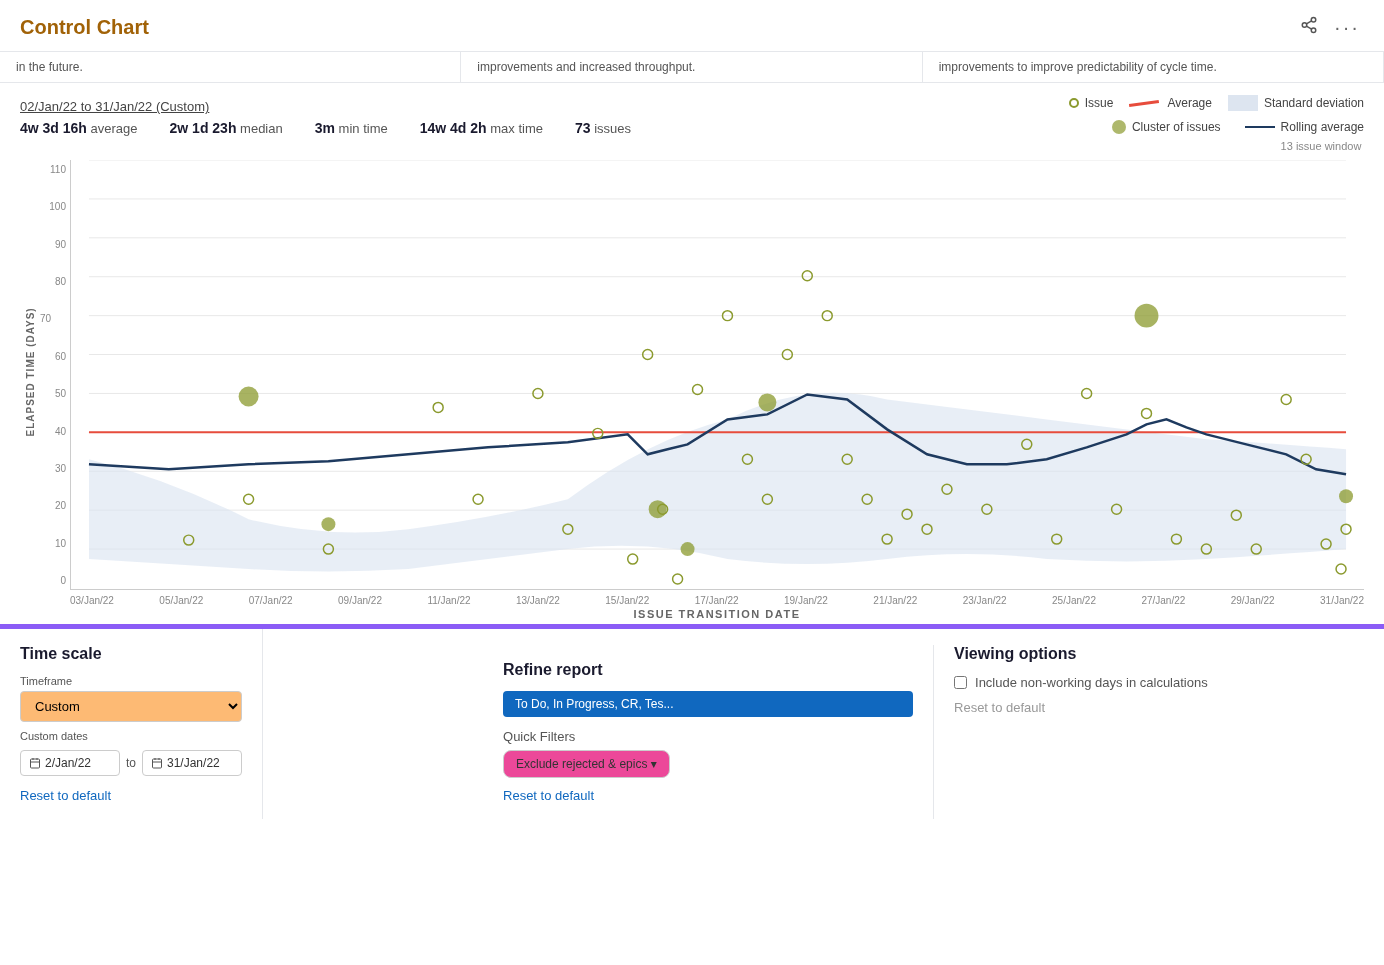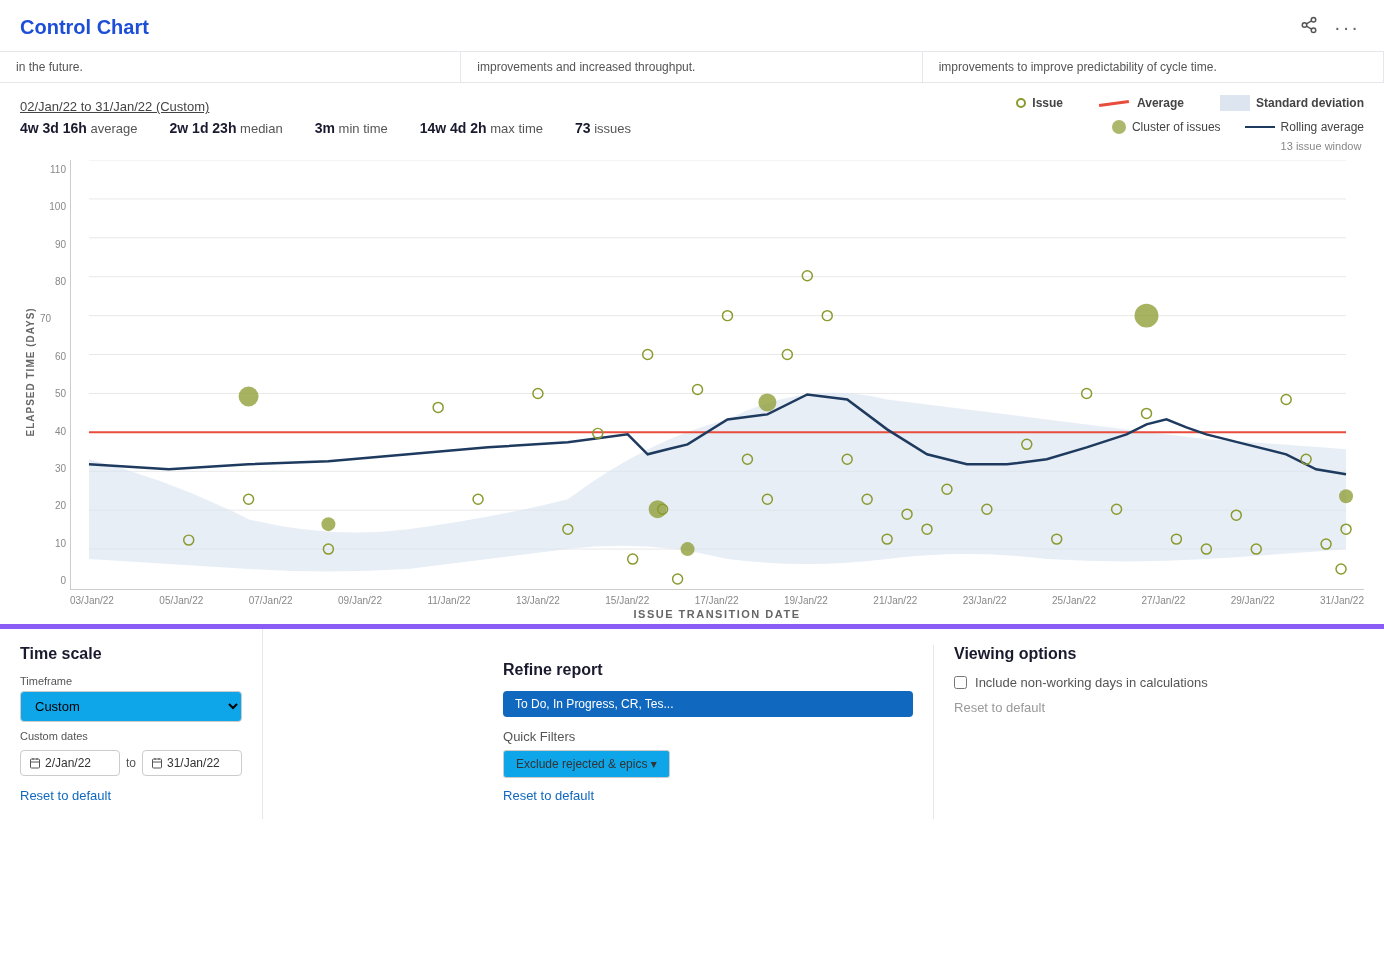--- a/index.html
+++ b/index.html
@@ -1,45 +1,45 @@
 <!DOCTYPE html>
 <html><head>
   <meta charset="utf-8">
   <style>
     * { box-sizing: border-box; margin: 0; padding: 0; }
     body { font-family: -apple-system, BlinkMacSystemFont, 'Segoe UI', Arial, sans-serif; font-size: 13px; color: #333; background: #fff; overflow-x: hidden; }
     
     .page-header { display: flex; align-items: center; justify-content: space-between; padding: 12px 20px 8px; border-bottom: 1px solid #e5e7eb; }
-    .page-title { font-size: 20px; font-weight: 600; color: #1d4ed8; }
+    .page-title { font-size: 20px; font-weight: 600; color: #a16207; }
     .header-actions { display: flex; gap: 8px; align-items: center; }
     .header-btn { background: none; border: none; cursor: pointer; padding: 4px; color: #666; font-size: 18px; }
 
     .desc-bar { display: flex; gap: 0; border-bottom: 1px solid #e5e7eb; }
     .desc-item { flex: 1; padding: 8px 16px; font-size: 12px; color: #555; border-right: 1px solid #e5e7eb; }
 
     .chart-area { padding: 12px 20px 0; }
-    .legend { display: flex; align-items: center; gap: 36px; font-weight: bold; }
+    .legend { display: flex; align-items: center; gap: 16px; }
     .legend-item { display: flex; align-items: center; gap: 6px; font-size: 12px; color: #444; }
     .legend-dot { width: 10px; height: 10px; border-radius: 50%; border: 2px solid #8b9a2e; background: transparent; display: inline-block; }
     .legend-dot-filled { width: 14px; height: 14px; border-radius: 50%; background: #8b9a2e; opacity: 0.7; display: inline-block; }
     .legend-box-sd { width: 30px; height: 16px; background: #dde5f0; display: inline-block; }
     .legend-roll-label { font-size: 11px; color: #888; }
 
     .stats-row { display: flex; gap: 32px; margin-bottom: 4px; align-items: center; }
     .stat-item { font-size: 13px; color: #555; }
     .stat-item strong { font-size: 14px; font-weight: 700; color: #1a1a2e; }
     .panel-title { font-size: 16px; font-weight: 600; color: #1a1a2e; margin-bottom: 12px; }
     .field-label { font-size: 11px; color: #555; margin-bottom: 4px; font-weight: 500; }
-    .select-field { width: 100%; padding: 6px 10px; border: 1px solid #ccc; border-radius: 4px; font-size: 13px; background: #0ea5e9; }
+    .select-field { width: 100%; padding: 6px 10px; border: 1px solid #ccc; border-radius: 4px; font-size: 13px; background: #fdba74; }
     .date-row { display: flex; align-items: center; gap: 6px; margin-top: 8px; }
     .date-input { padding: 5px 8px; border: 1px solid #ccc; border-radius: 4px; font-size: 12px; width: 100px; display: flex; align-items: center; gap: 4px; }
     .reset-link { color: #1068bf; font-size: 13px; cursor: pointer; margin-top: 12px; display: block; text-decoration: none; }
 
     .columns-dropdown { background: #1068bf; color: white; padding: 6px 12px; border-radius: 4px; font-size: 12px; border: none; cursor: pointer; width: 100%; text-align: left; }
-    .filter-dropdown { background: #0ea5e9; color: #333; padding: 6px 12px; border-radius: 3px; font-size: 12px; border: 1px solid #ccc; cursor: pointer; width: auto; text-align: left; }
+    .filter-dropdown { background: #ec4899; color: #333; padding: 6px 12px; border-radius: 8px; font-size: 12px; border: 1px solid #ccc; cursor: pointer; width: auto; text-align: left; }
     .section-label { font-size: 13px; color: #555; font-weight: 500; margin-bottom: 6px; }
     .checkbox-row { display: flex; align-items: center; gap: 8px; font-size: 13px; color: #555; margin-bottom: 10px; }
     .reset-default-link { color: #999; font-size: 13px; cursor: not-allowed; }
   </style>
 </head>
 <body>
 
 <div class="page-header">
   <h1 class="page-title">Control Chart</h1>
   <div class="header-actions">

